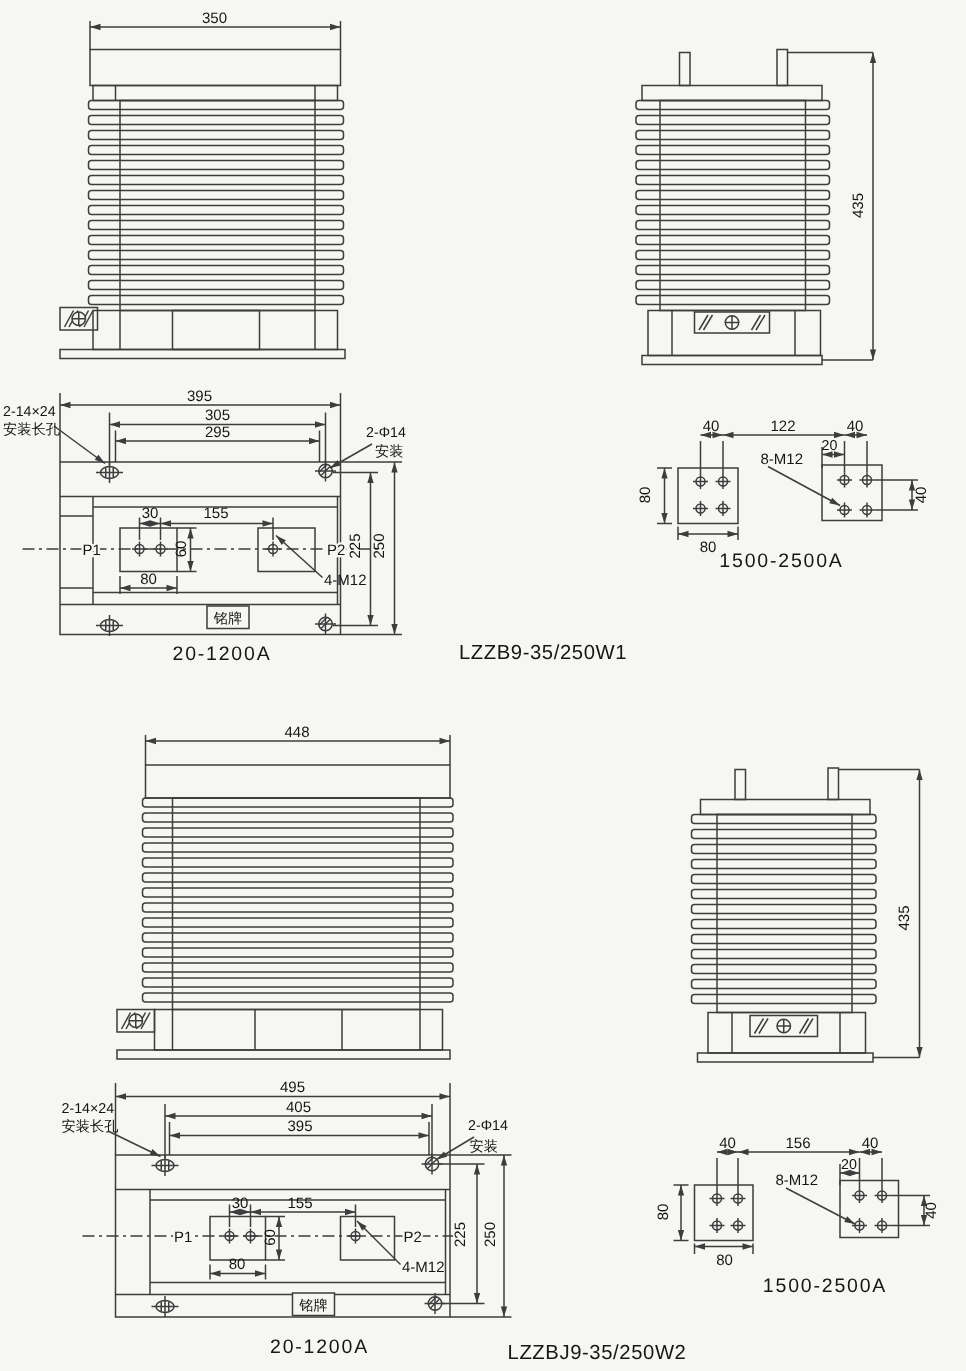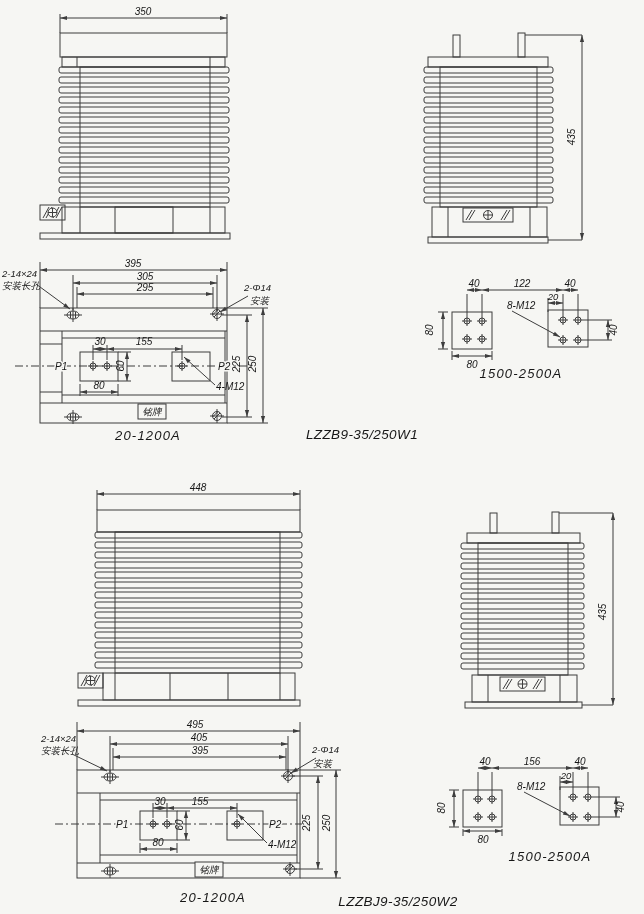--- a/index.html
+++ b/index.html
@@ -1,17 +1,17 @@
 <!DOCTYPE html>
 <html><head>
 <meta charset="utf-8">
 <style>
   html,body{margin:0;padding:0;}
   body{background:#e9e9e6;font-family:"Liberation Sans","DejaVu Sans",sans-serif;}
-  #sheet{position:relative;width:644px;height:914px;background:#f6f6f3;overflow:hidden;font-style:italic;}
+  #sheet{position:relative;width:644px;height:914px;background:#f6f6f3;overflow:hidden;}
   svg{display:block;}
   .lw line,.lw rect,.lw ellipse,.lw circle,.lw polyline{stroke:#3d3d3d;stroke-width:1;fill:none;}
   .lw .ah{fill:#3d3d3d;stroke:none;}
   .lw .dash{stroke-dasharray:8 3 2 3;}
   .lw .mask{fill:#f6f6f3;}
   text{font-family:"Liberation Sans","DejaVu Sans",sans-serif;fill:#161616;stroke:none;}
   .d{font-size:10px;}
   .c{font-size:9.5px;}
   .p{font-size:10px;paint-order:stroke;stroke:#f6f6f3;stroke-width:3px;}
   .cap{font-size:13px;letter-spacing:1.2px;}

